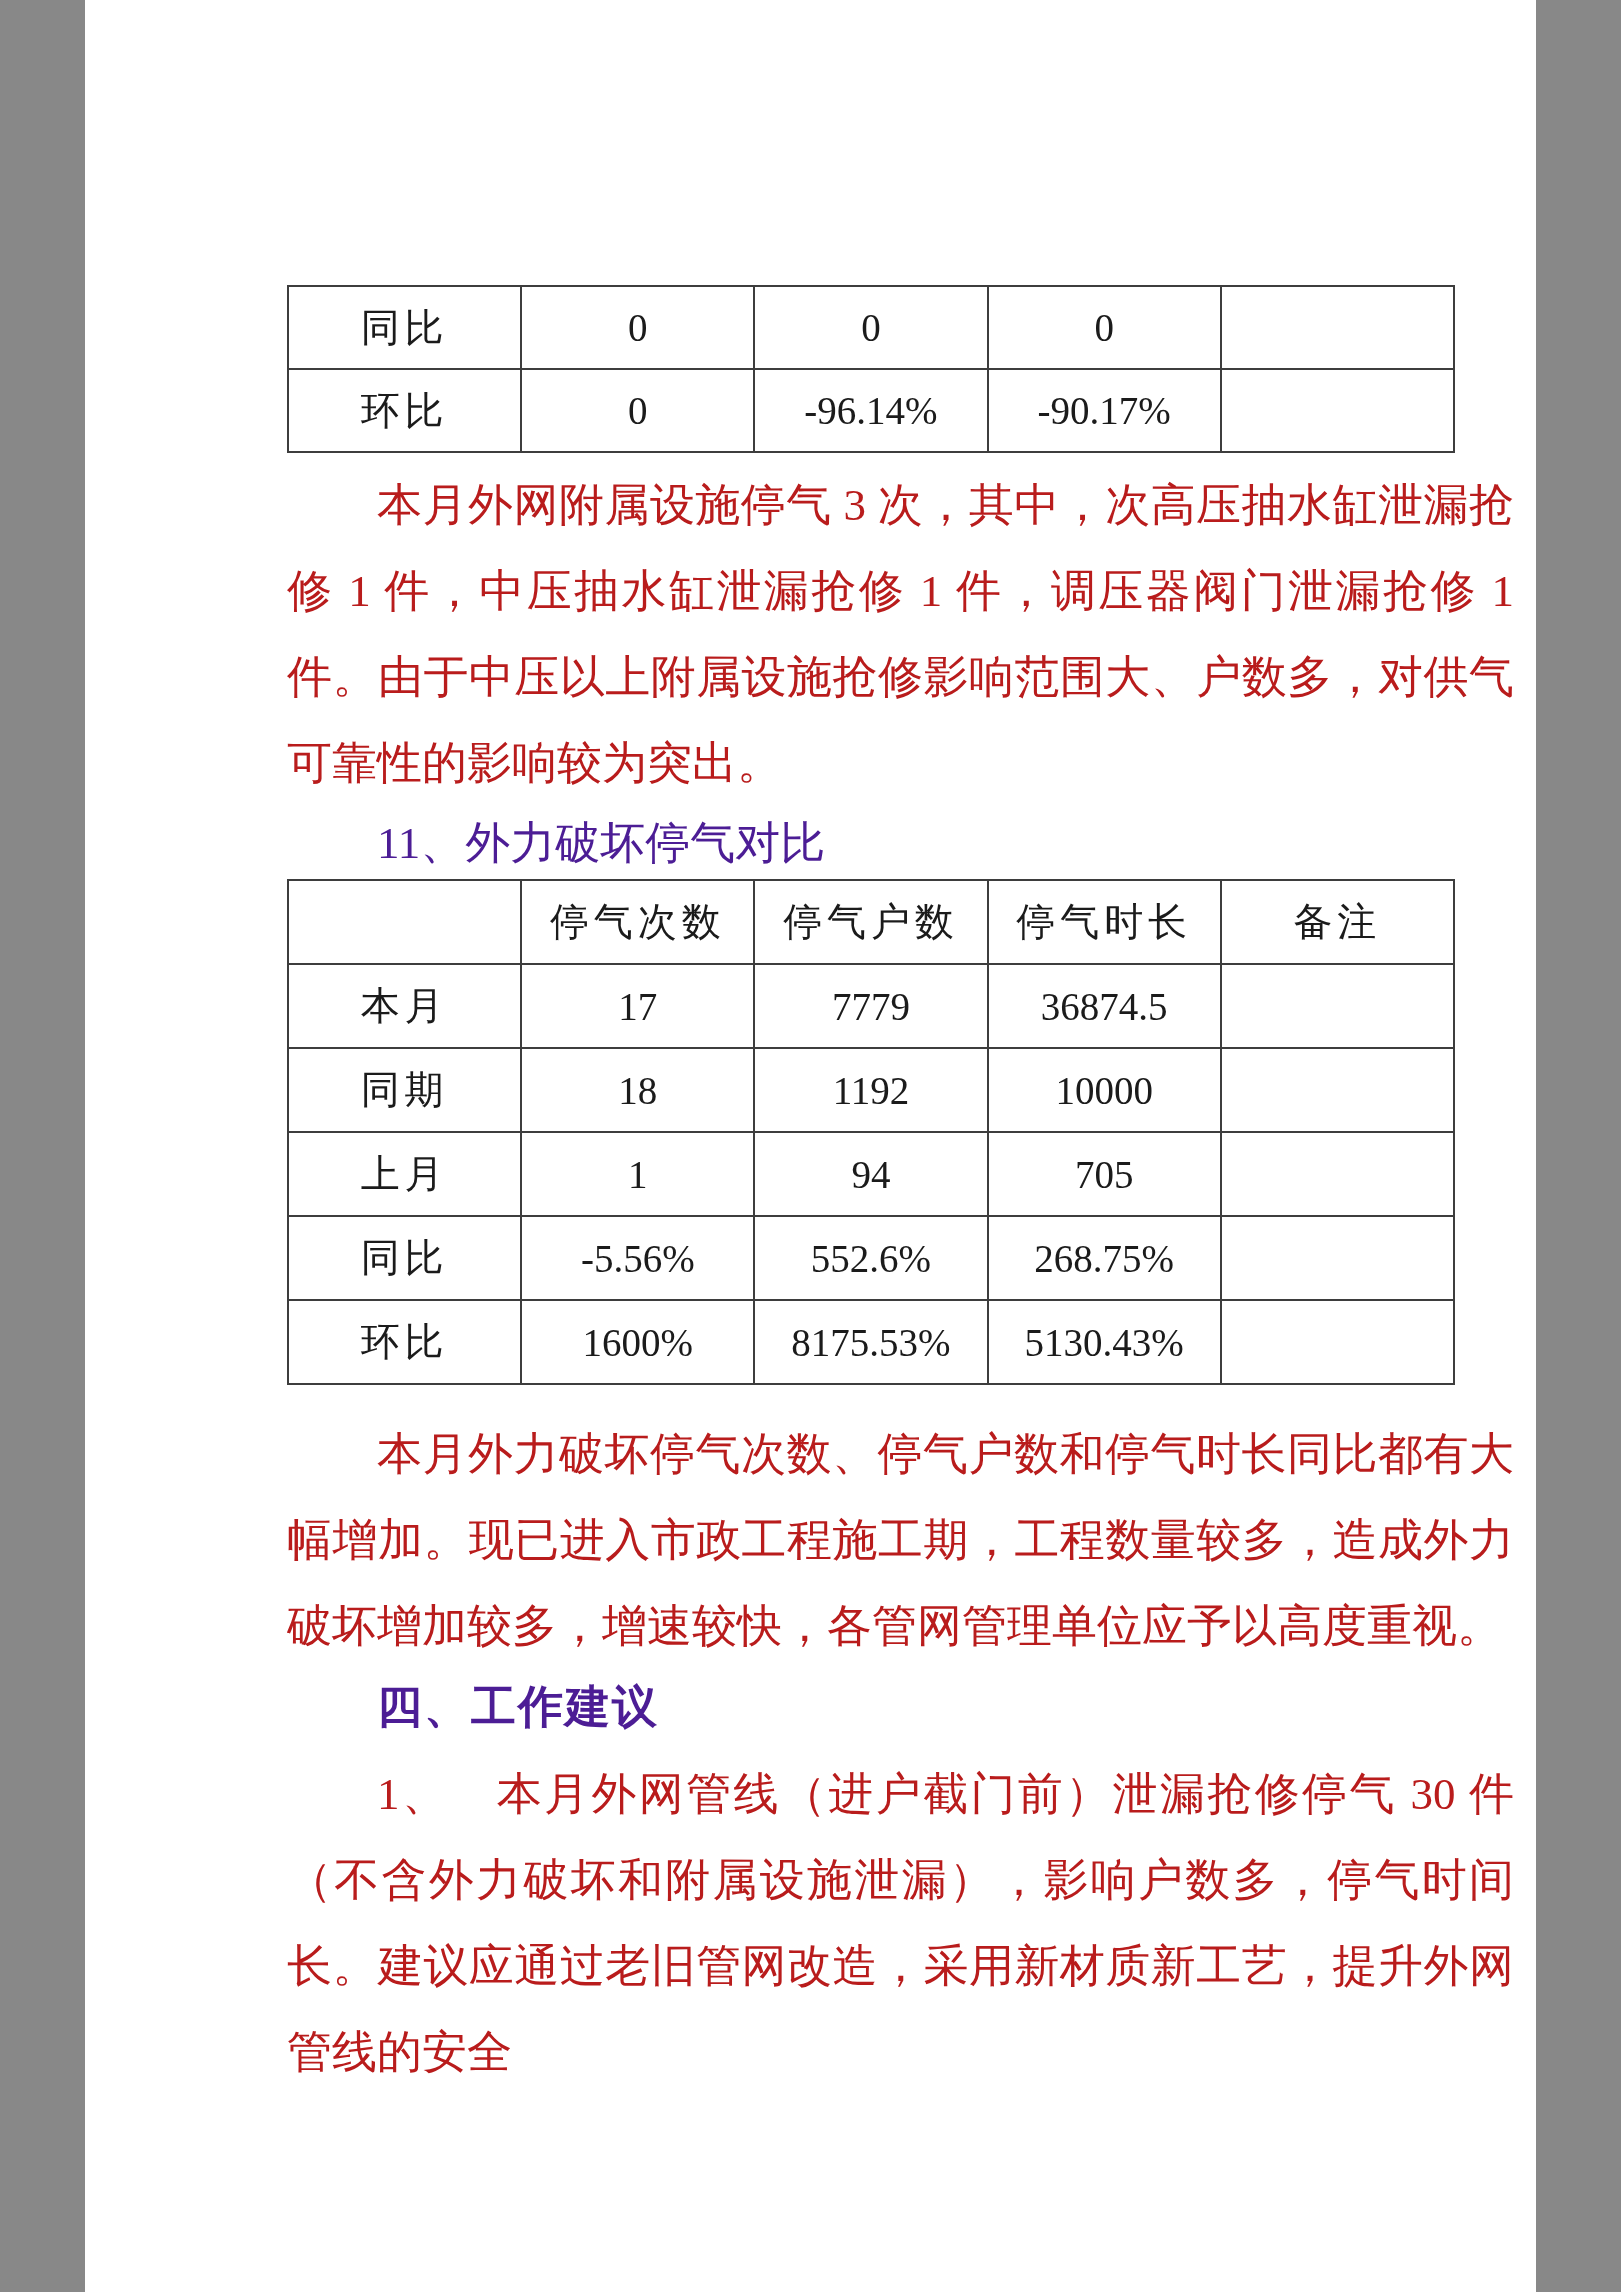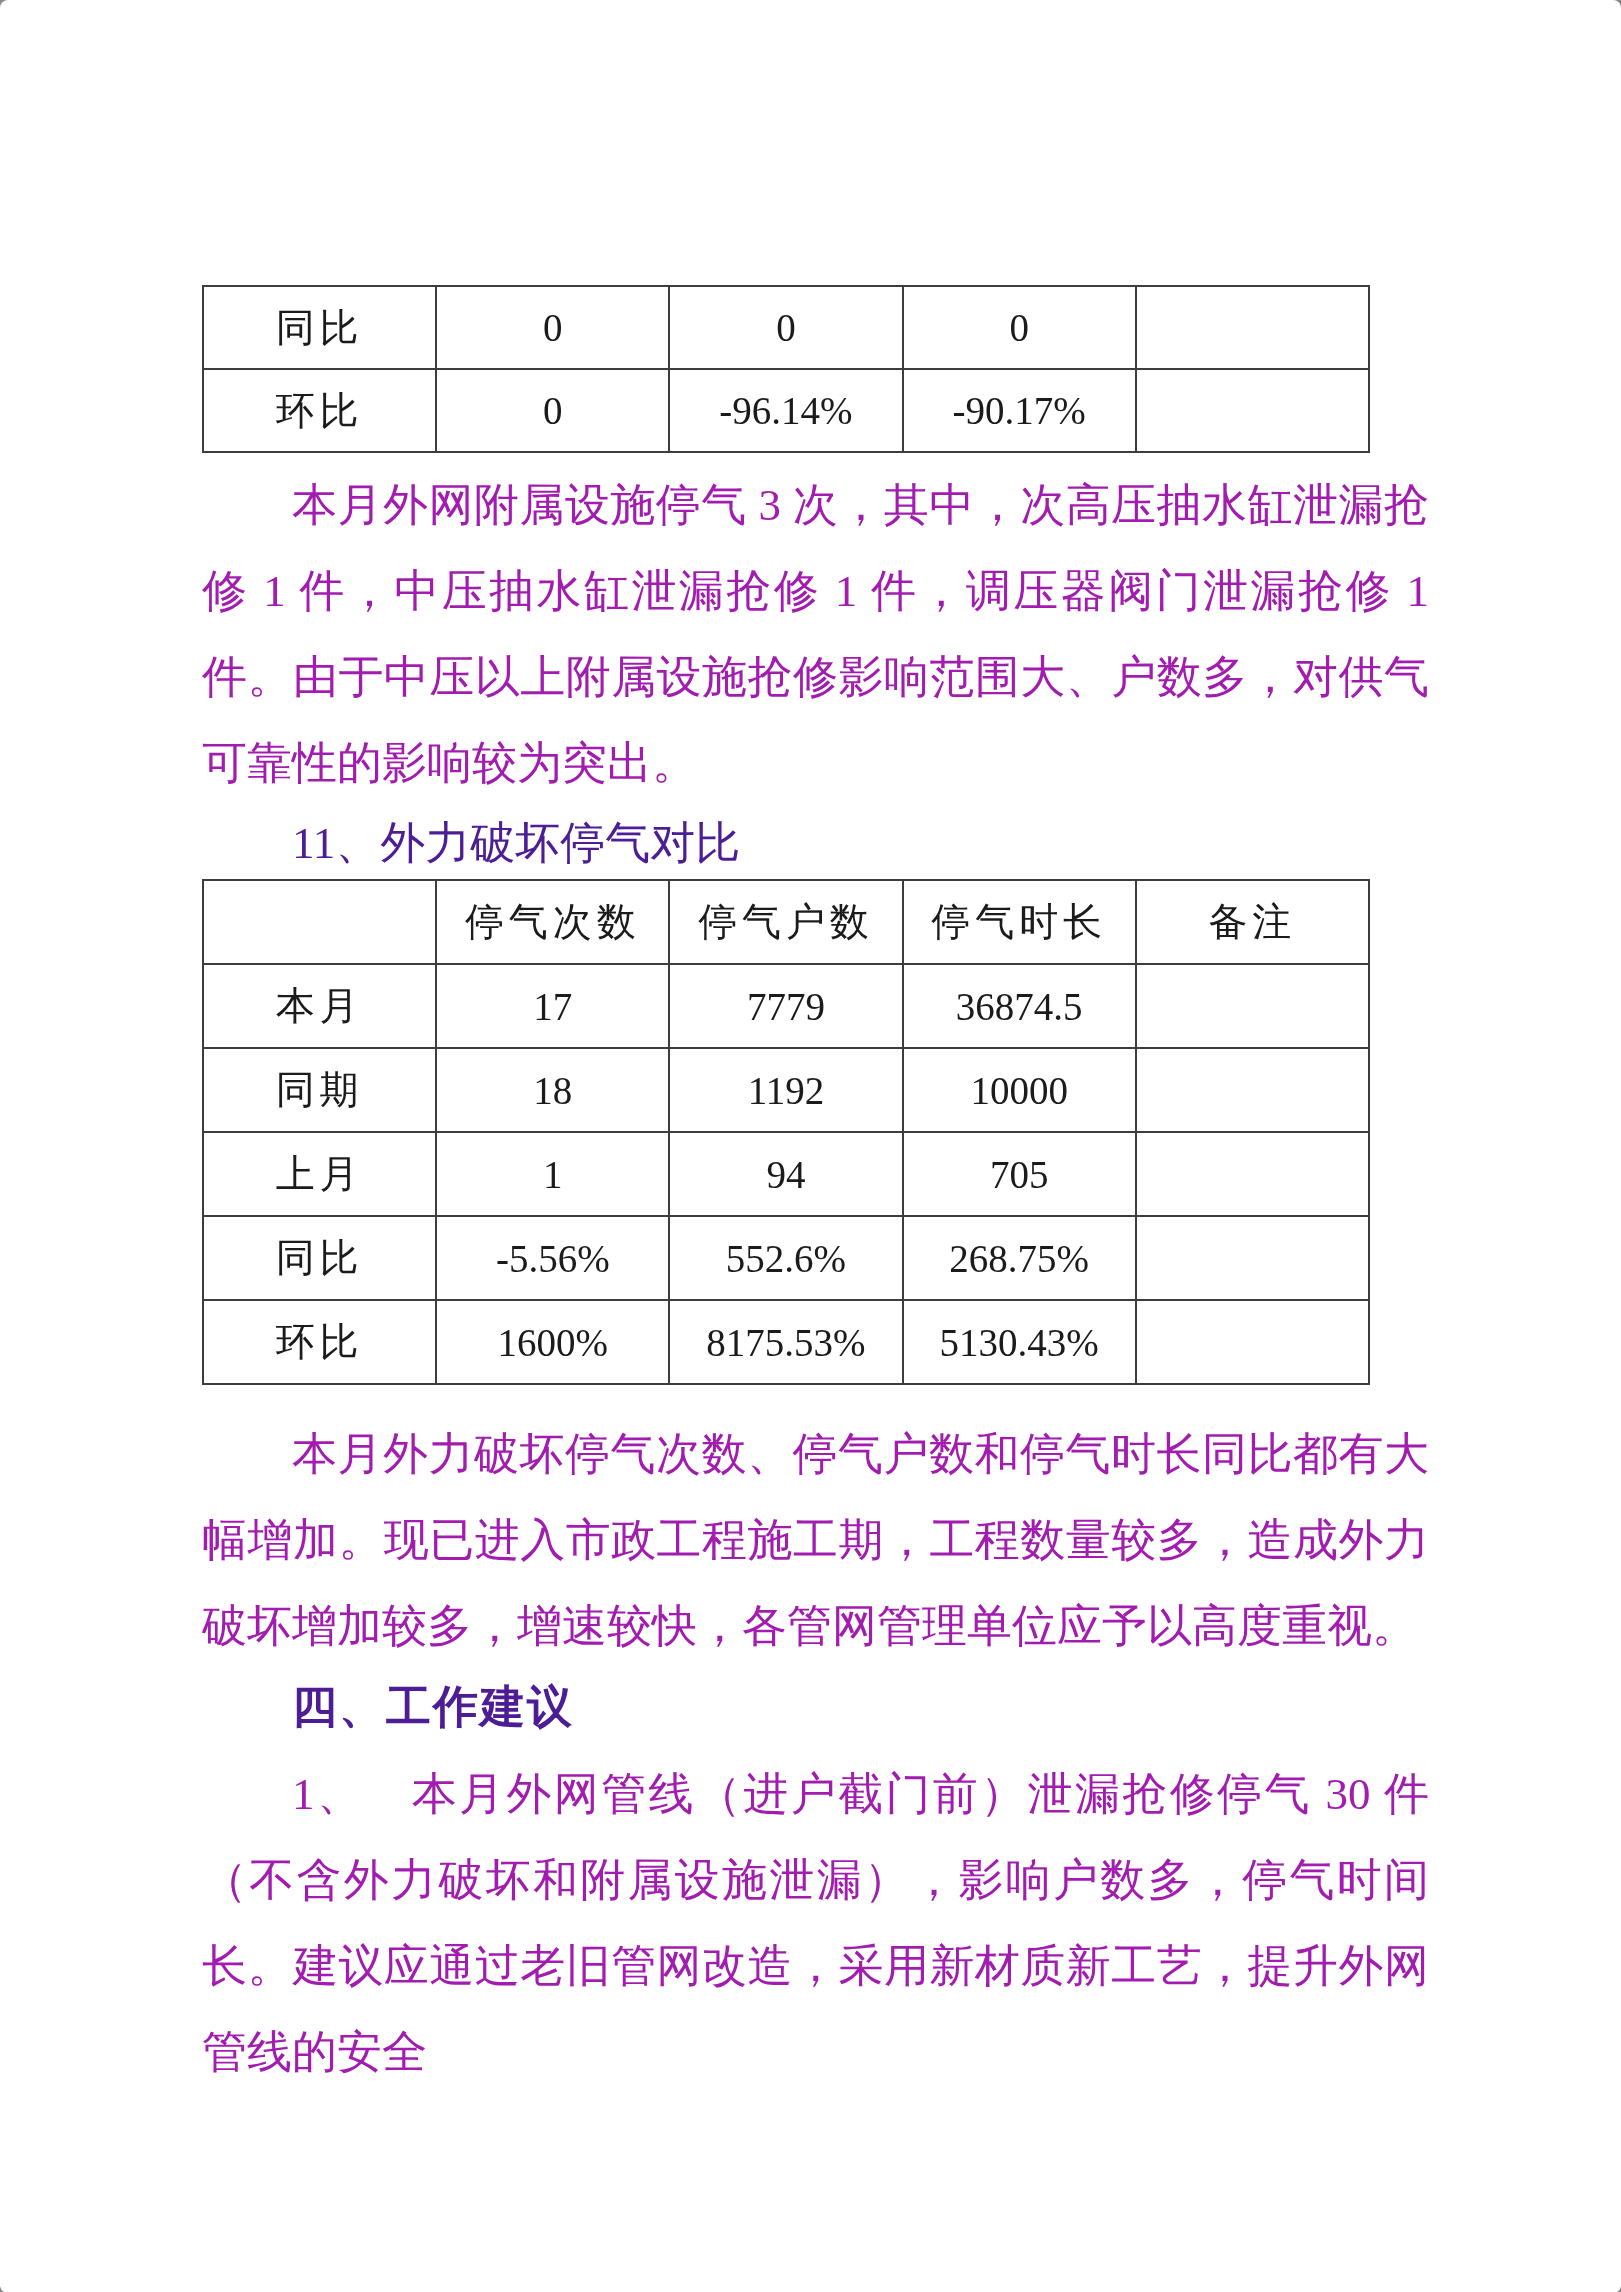--- a/index.html
+++ b/index.html
@@ -1,25 +1,24 @@
 <!DOCTYPE html>
 <html lang="zh"><head>
 <meta charset="utf-8">
 <style>
   html, body { margin: 0; padding: 0; background: #888; }
   .page {
     position: relative;
-    width: 1621px;
+    width: 1451px;
     height: 2293px;
     margin: 0 auto;
     background: #ffffff;
     color: #151515;
     font-family: "Liberation Serif", "DejaVu Serif", serif;
     overflow: hidden;
-    border-radius: 8px;
   }
 
   
   table.doc-table {
     position: absolute;
     left: 202px;
     width: 1168px;
     border-collapse: collapse;
     table-layout: fixed;
     font-size: 39px;
@@ -48,21 +47,21 @@
   
   .body-text {
     position: absolute;
     left: 202px;
     width: 1227px;
     font-size: 45px;
     line-height: 86px;
     text-align: justify;
     text-justify: inter-character;
     text-indent: 90px;
-    color: #a21caf;
+    color: #b91c1c;
     margin: 0;
   }
   .p1 { top: 462px; }
   .p2 { top: 1411px; }
   .p3 { top: 1751px; }
 
   .sub-heading {
     position: absolute;
     left: 202px;
     width: 1227px;

